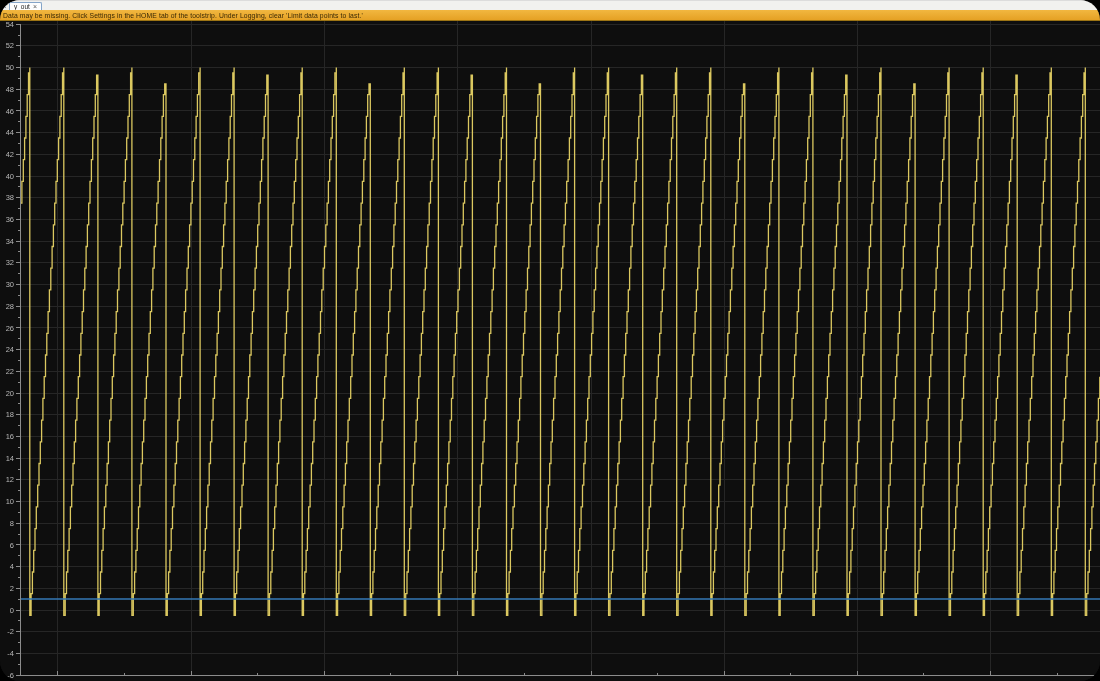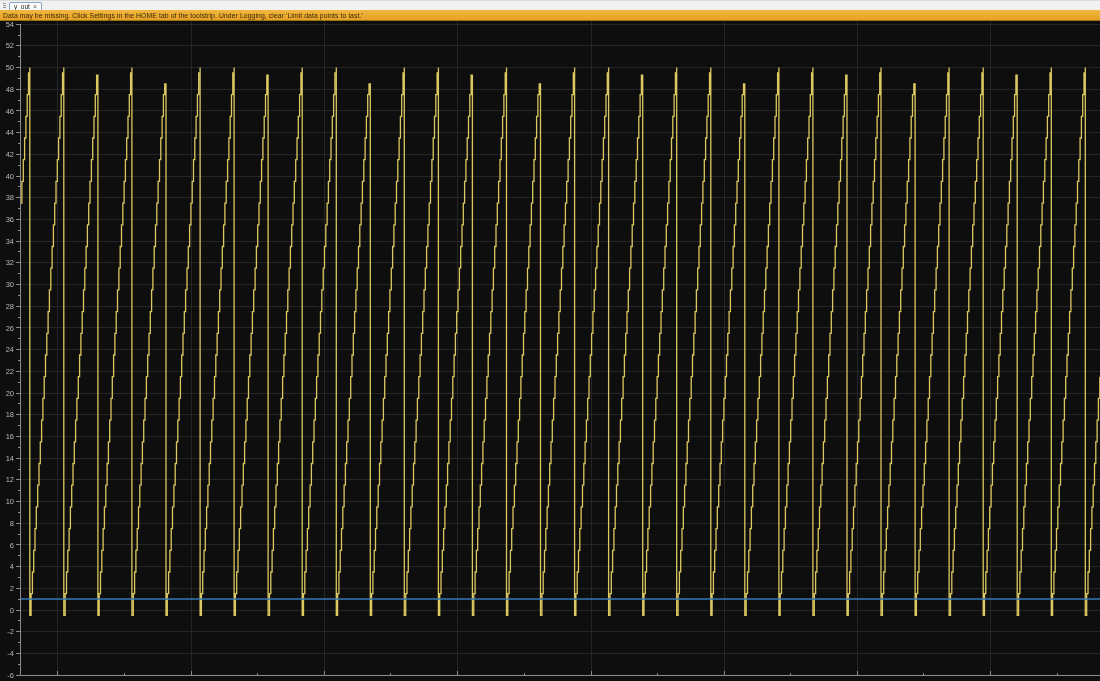--- a/index.html
+++ b/index.html
@@ -1,17 +1,17 @@
 <!DOCTYPE html>
 <html><head>
 <meta charset="utf-8">
 <style>
   html,body{margin:0;padding:0;background:#000;}
   .app{position:relative;width:1100px;height:681px;overflow:hidden;
-       font-family:"Liberation Sans",sans-serif;background:#0e0e0e;}
+       font-family:"Liberation Sans",sans-serif;background:#0e0e0e;border-radius:20px;}
   .tabbar{position:absolute;top:0;left:0;right:0;height:10px;background:#f1f1ef;
           border-top:1px solid #dcdcdc;box-sizing:border-box;display:flex;align-items:stretch;}
   .grip{width:9px;display:flex;flex-direction:column;justify-content:center;align-items:center;gap:1px;cursor:grab;}
   .grip i{width:3px;height:1px;background:#8d96a3;display:block;}
   .tab{display:flex;align-items:center;gap:3px;background:#fdfdfd;
        border:1px solid #84a4c8;border-bottom:none;border-radius:2px 2px 0 0;
        padding:0 4px;font-size:6.5px;line-height:8px;color:#1f1f1f;margin-top:1px;cursor:default;}
   .tab-close{color:#5a5a5a;font-size:7px;line-height:6px;cursor:pointer;}
   .banner{position:absolute;top:10px;left:0;right:0;height:11px;
           background:linear-gradient(#f2b740,#e5a124);color:#3a2906;

